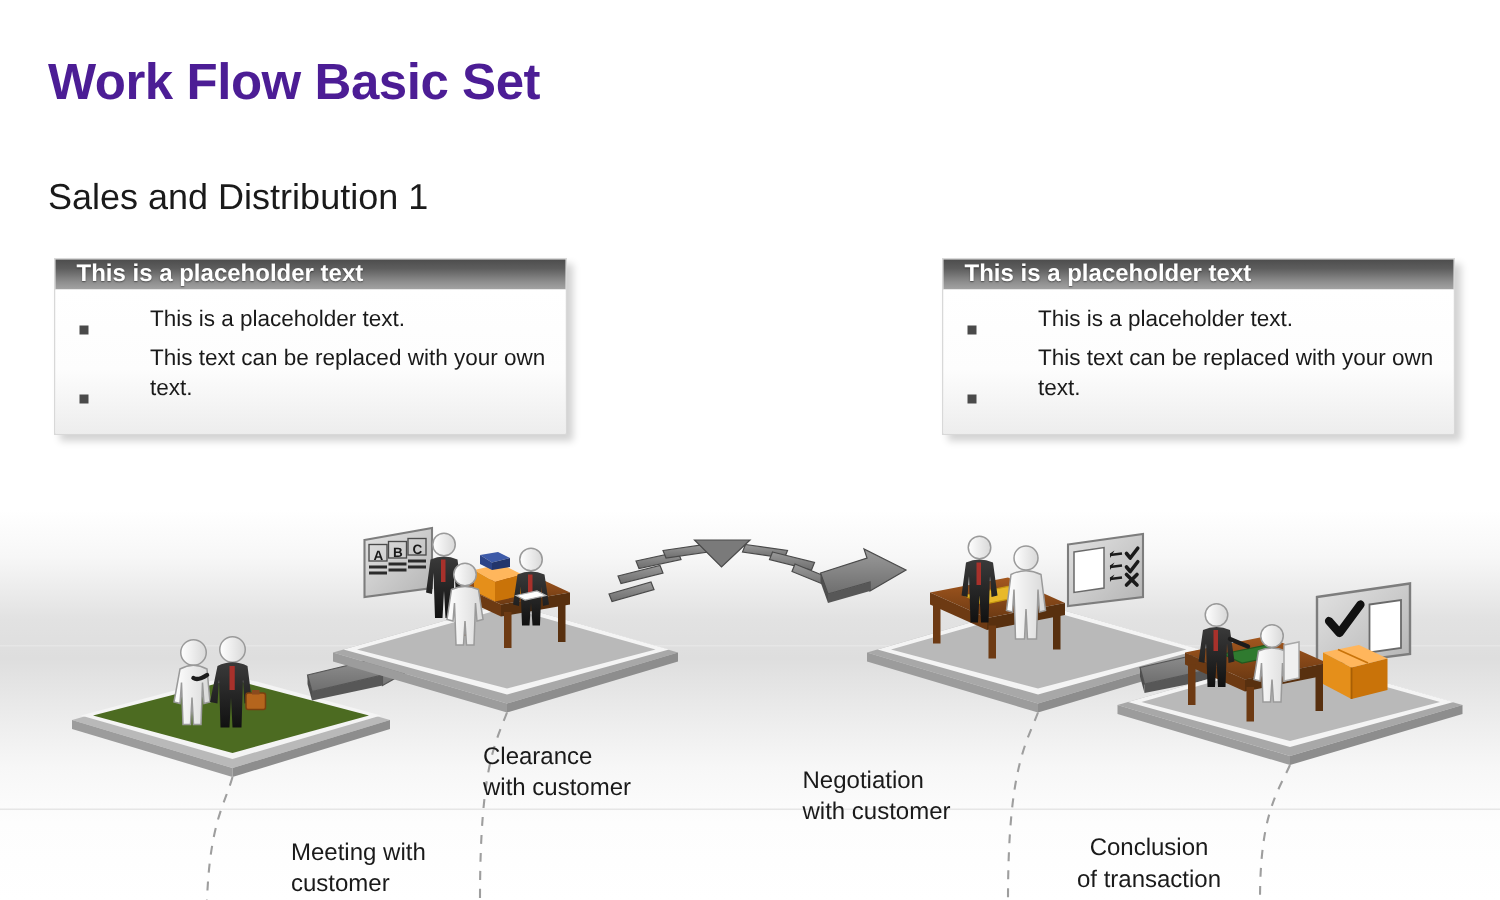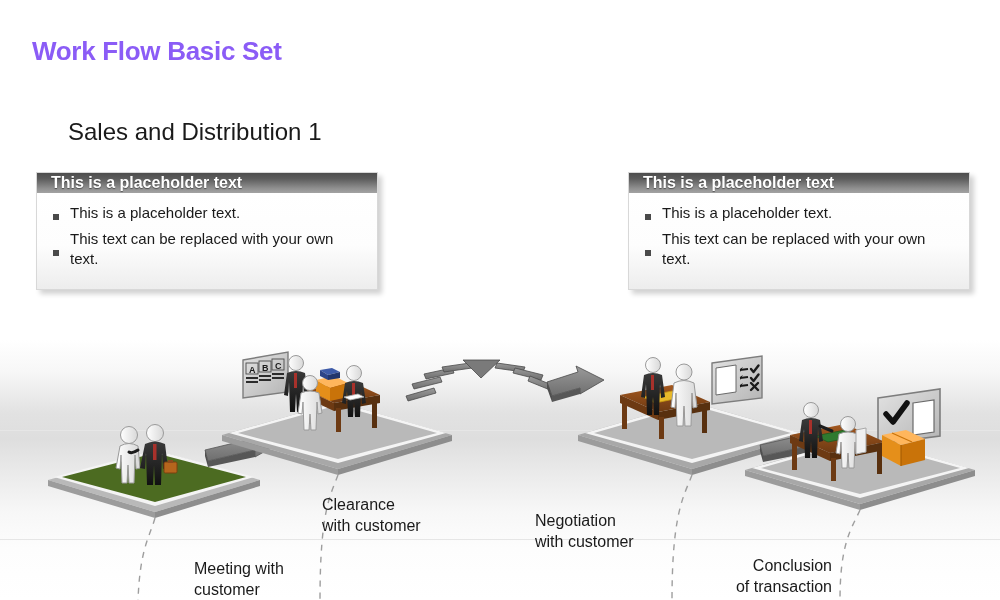--- a/index.html
+++ b/index.html
@@ -13,34 +13,33 @@
     position: relative;
     width: 1000px; height: 600px;
     background: #ffffff;
     overflow: hidden;
   }
 
   
   .title {
     position: absolute;
     left: 32px; top: 36px;
-    font-size: 26px;
+    font-size: 34px;
     font-weight: bold;
-    color: #8b5cf6;
+    color: #4c1d95;
     letter-spacing: -0.3px;
     white-space: nowrap;
   }
   .subtitle {
     position: absolute;
     left: 32px; top: 118px;
     font-size: 24px;
     font-weight: normal;
     color: #1a1a1a;
     white-space: nowrap;
-    margin-left: 36px;
   }
 
   
   .callout {
     position: absolute;
     width: 340px;
     box-shadow: 4px 4px 5px rgba(0,0,0,0.18);
     background: #ffffff;
     border: 1px solid #d8d8d8;
   }
@@ -61,22 +60,23 @@
     font-weight: bold;
     text-shadow: 0 1px 1px rgba(0,0,0,0.45);
     white-space: nowrap;
   }
   .callout-body {
     background: linear-gradient(to bottom, #ffffff 0%, #fdfdfd 55%, #ededed 100%);
     padding: 10px 12px 14px 12px;
   }
   .bullet-row {
     display: flex;
-    align-items: center;
+    align-items: flex-end;
     margin: 0 0 6px 0;
+    gap: 30px;
   }
   .bullet-mark {
     width: 6px; height: 6px;
     background: #4a4a4a;
     margin: 8px 11px 0 4px;
     flex: 0 0 auto;
   }
   .bullet-text {
     font-size: 15px;
     color: #1a1a1a;
@@ -383,17 +383,17 @@
         <path d="M860,170 C852,188 840,202 840,260"></path>
       </g>
     </svg>
 
     <div class="caption" style="left:146px; top:218px;margin-left:48px;">Meeting with
 customer</div>
     <div class="caption" style="left:322px; top:154px;">Clearance
 with customer</div>
     <div class="caption" style="left:535px; top:170px; width:128px; text-align:left;">Negotiation
 with customer</div>
-    <div class="caption" style="left:700px; top:215px; width:132px; text-align:right;">Conclusion
+    <div class="caption" style="left:700px; top:215px; width:132px; text-align:center;">Conclusion
 of transaction</div>
   </div>
 
 </div>
 
 </body></html>

